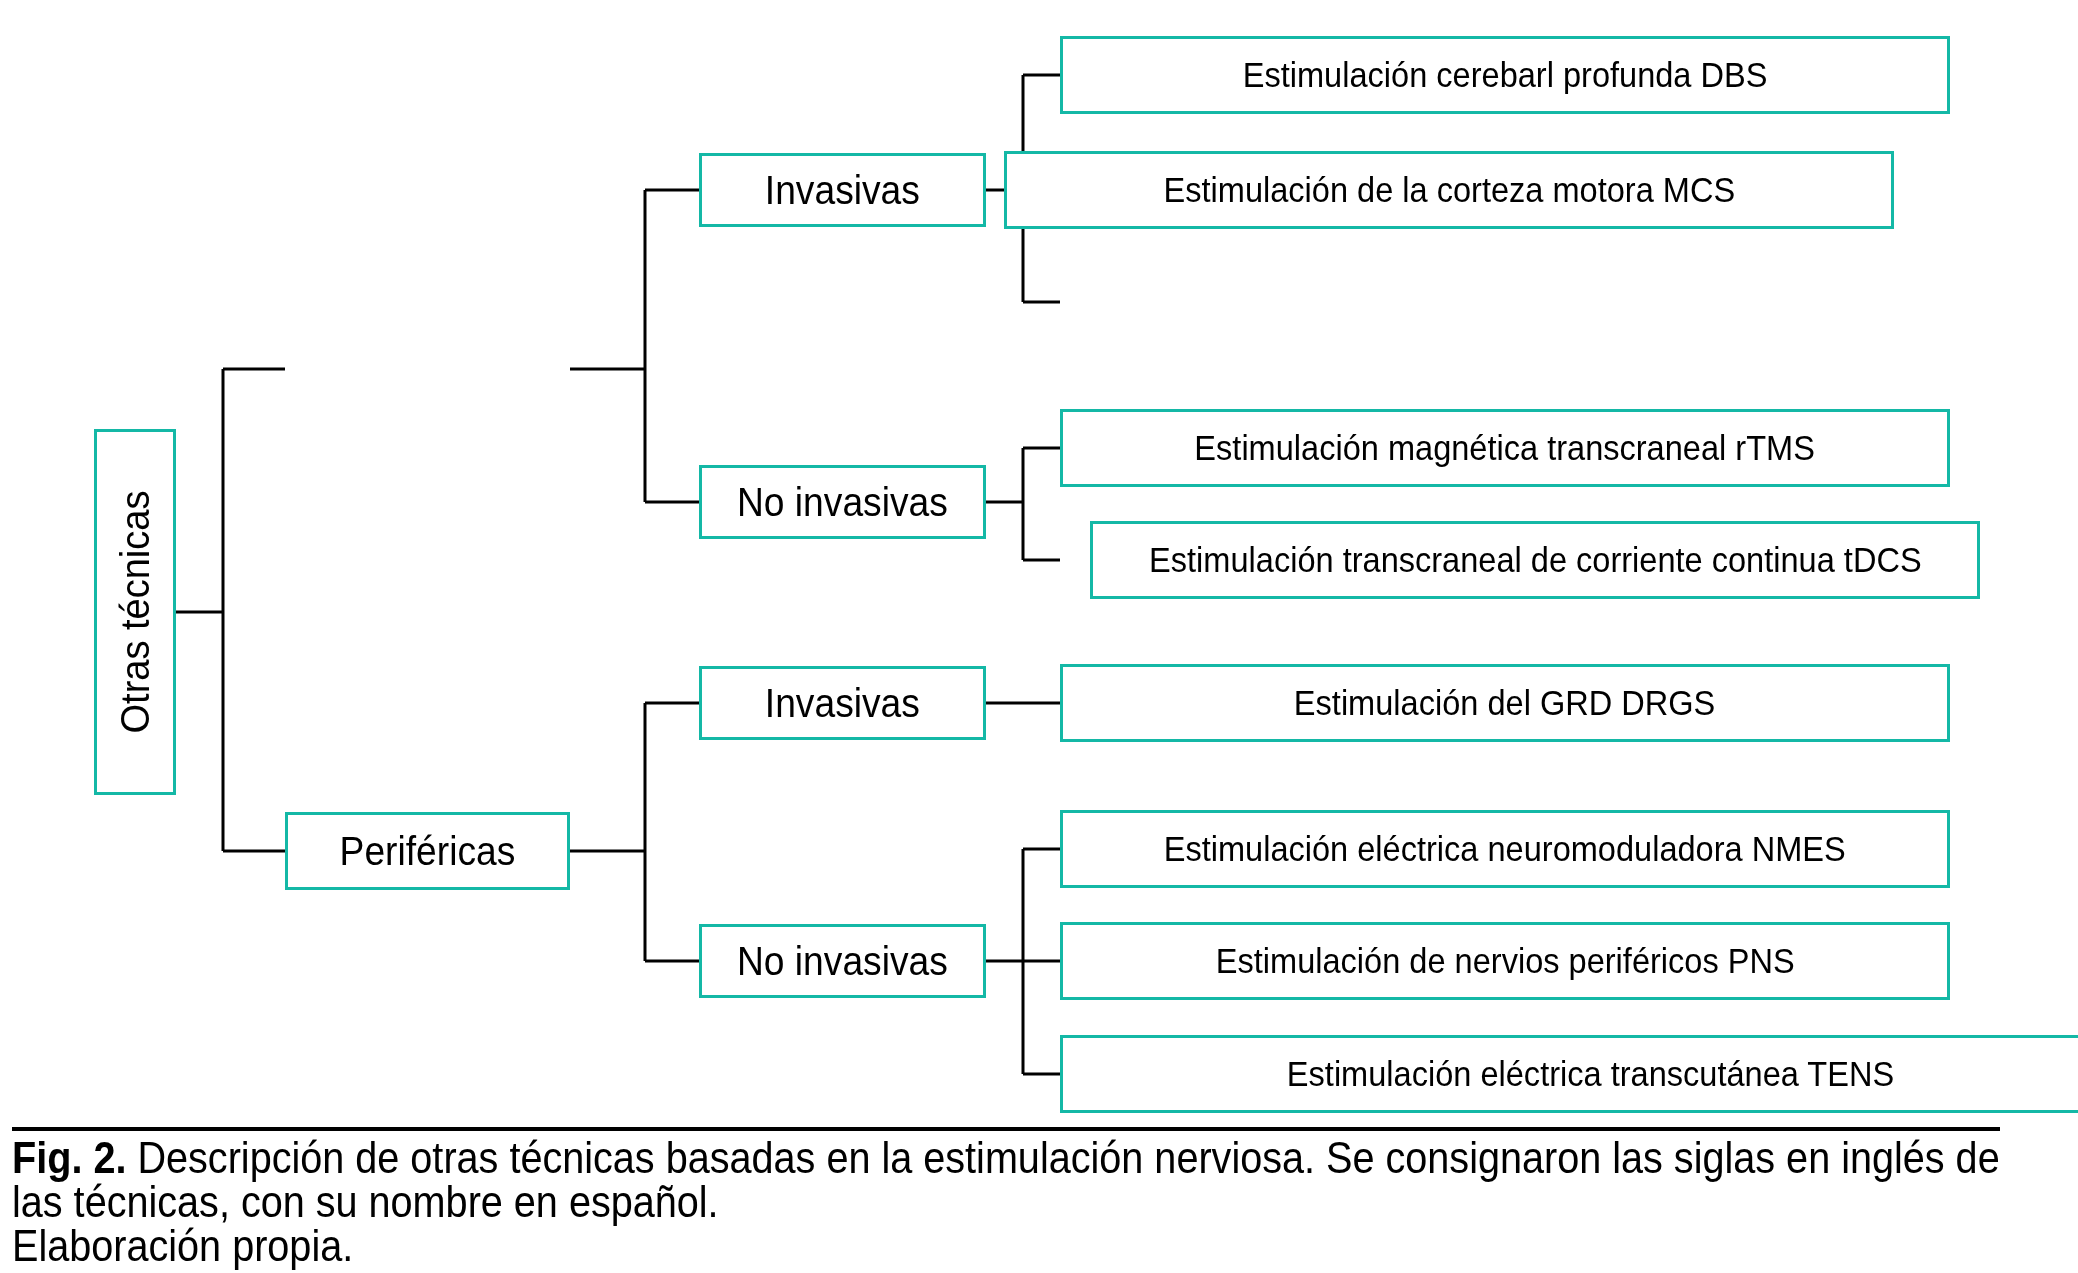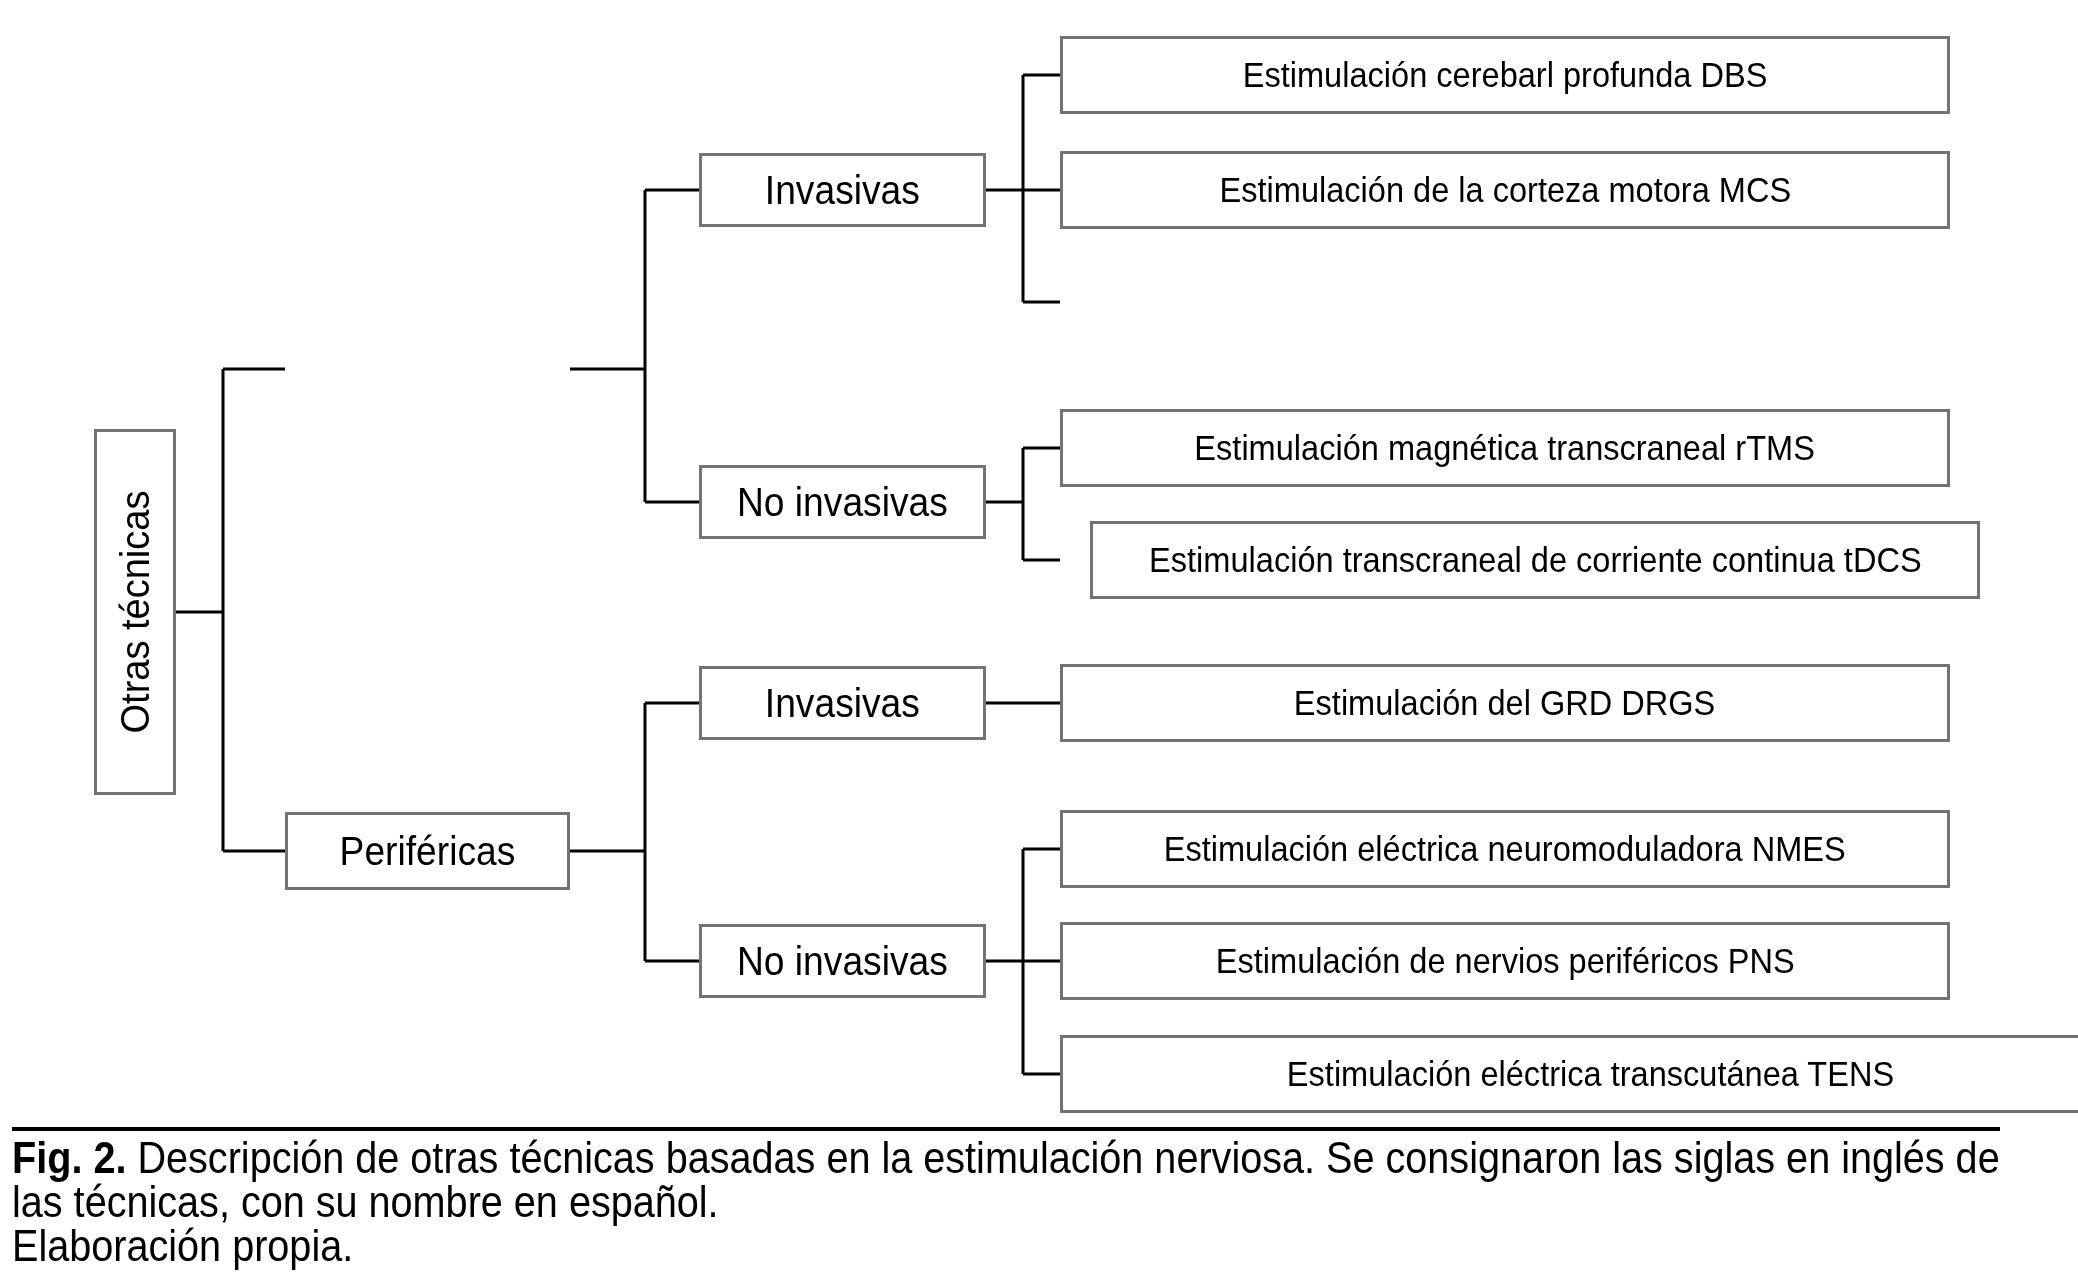--- a/index.html
+++ b/index.html
@@ -13,21 +13,21 @@
     overflow: hidden;
   }
   .wires {
     position: absolute;
     left: 0; top: 0;
     width: 2078px; height: 1273px;
   }
   .node {
     position: absolute;
     background: #ffffff;
-    border: 3px solid #737373;
+    border: 3px solid #14b8a6;
     box-sizing: border-box;
     display: flex;
     align-items: center;
     justify-content: center;
     font-size: 40px;
     line-height: 1.1;
   }
   .leaf { font-size: 35px; }
   .cond {
     display: inline-block;
@@ -94,21 +94,21 @@
   <div class="node" style="left:699px; top:666px; width:287px; height:74px;">
     <span class="cond">Invasivas</span>
   </div>
   <div class="node" style="left:699px; top:924px; width:287px; height:74px;">
     <span class="cond">No invasivas</span>
   </div>
 
   <div class="node leaf" style="left:1060px; top:36px; width:890px; height:78px;">
     <span class="cond">Estimulación cerebarl profunda DBS</span>
   </div>
-  <div class="node leaf" style="left:1060px; top:151px; width:890px; height:78px;">
+  <div class="node leaf" style="left:1004px; top:151px; width:890px; height:78px;">
     <span class="cond">Estimulación de la corteza motora MCS</span>
   </div>
   <div class="node leaf" style="left:1060px; top:409px; width:890px; height:78px;">
     <span class="cond">Estimulación magnética transcraneal rTMS</span>
   </div>
   <div class="node leaf" style="left:1060px; top:521px; width:890px; height:78px;margin-left:30px;">
     <span class="cond">Estimulación transcraneal de corriente continua tDCS</span>
   </div>
   <div class="node leaf" style="left:1060px; top:664px; width:890px; height:78px;">
     <span class="cond">Estimulación del GRD DRGS</span>

